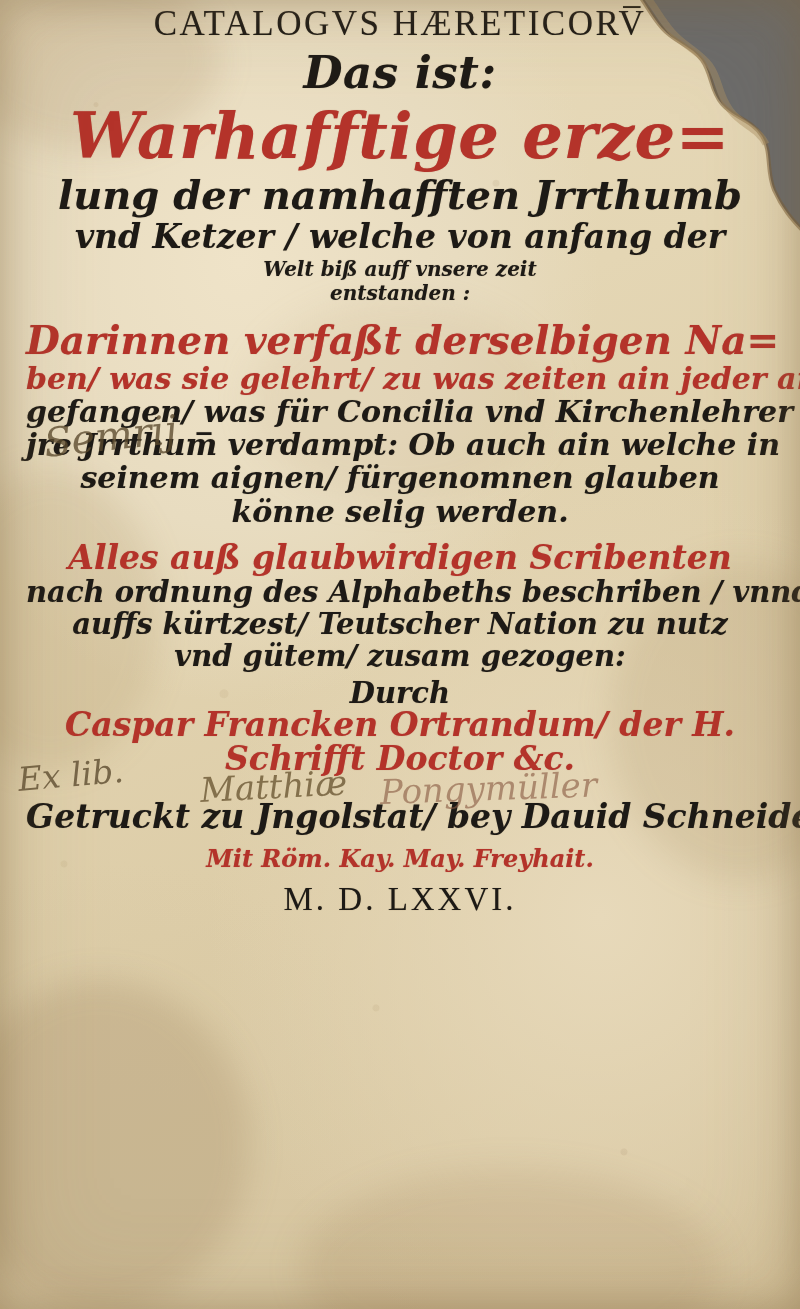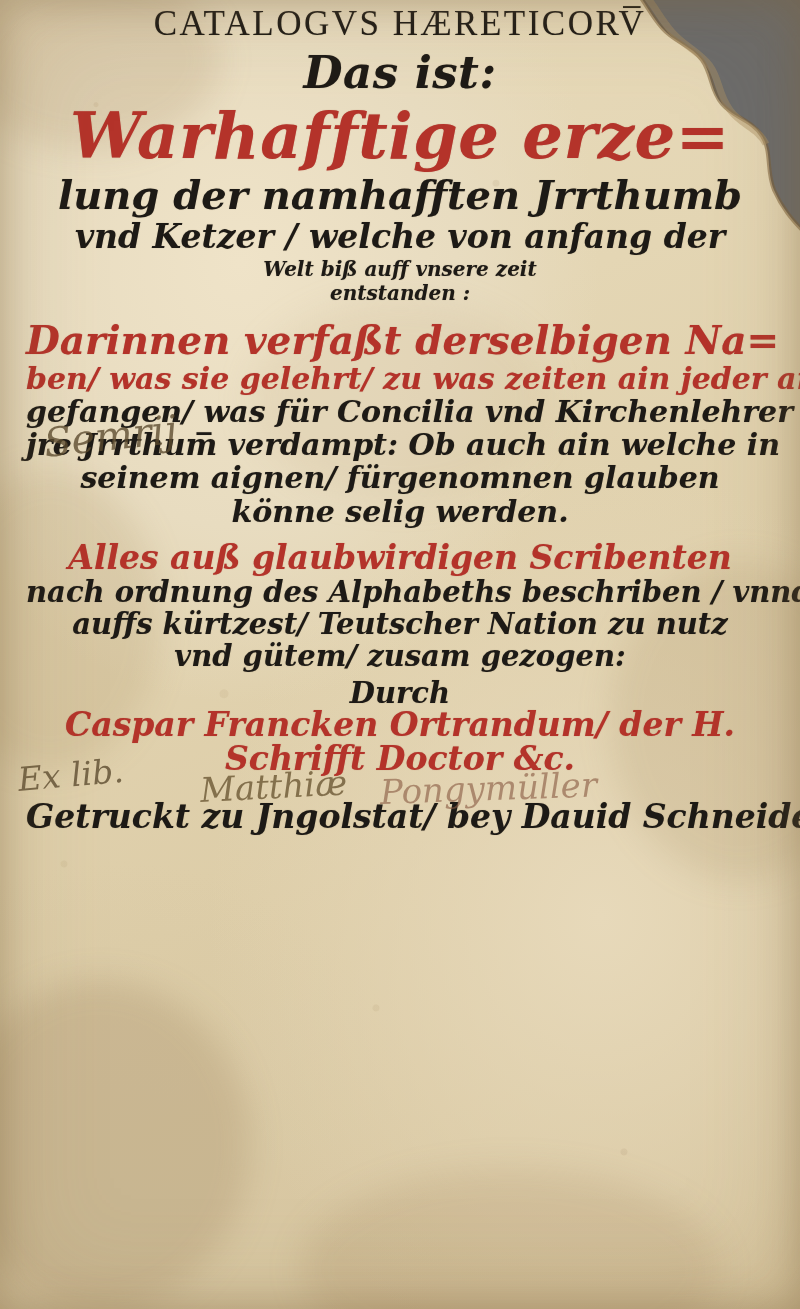--- a/index.html
+++ b/index.html
@@ -154,20 +154,22 @@
     <span class="ln fraktur l-body">seinem aignen/ fürgenomnen glauben</span>
     <span class="ln fraktur l-body">könne selig werden.</span>
     <span class="ln fraktur red l-alles">Alles auß glaubwirdigen Scribenten</span>
     <span class="ln fraktur l-sm">nach ordnung des Alphabeths beschriben / vnnd</span>
     <span class="ln fraktur l-sm">auffs kürtzest/ Teutscher Nation zu nutz</span>
     <span class="ln fraktur l-sm">vnd gütem/ zusam gezogen:</span>
     <span class="ln fraktur l-durch">Durch</span>
     <span class="ln fraktur red l-author">Caspar Francken Ortrandum/ der H.</span>
     <span class="ln fraktur red l-author">Schrifft Doctor &amp;c.</span>
     <span class="ln fraktur l-impr">Getruckt zu Jngolstat/ bey Dauid Schneider.</span>
+    <span class="ln fraktur red l-privil">Mit Röm. Kay. May. Freyhait.</span>
+    <span class="ln roman l-year">M. D. LXXVI.</span>
   </div>
 
   <span class="hand" id="hand-semrij">Semrij</span>
   <span class="hand" id="hand-exlib">Ex lib.</span>
   <span class="hand" id="hand-owner">Matthiæ</span>
   <span class="hand" id="hand-owner2">Pongymüller</span>
 
   <div class="edge-dark"></div>
 </div>
 

